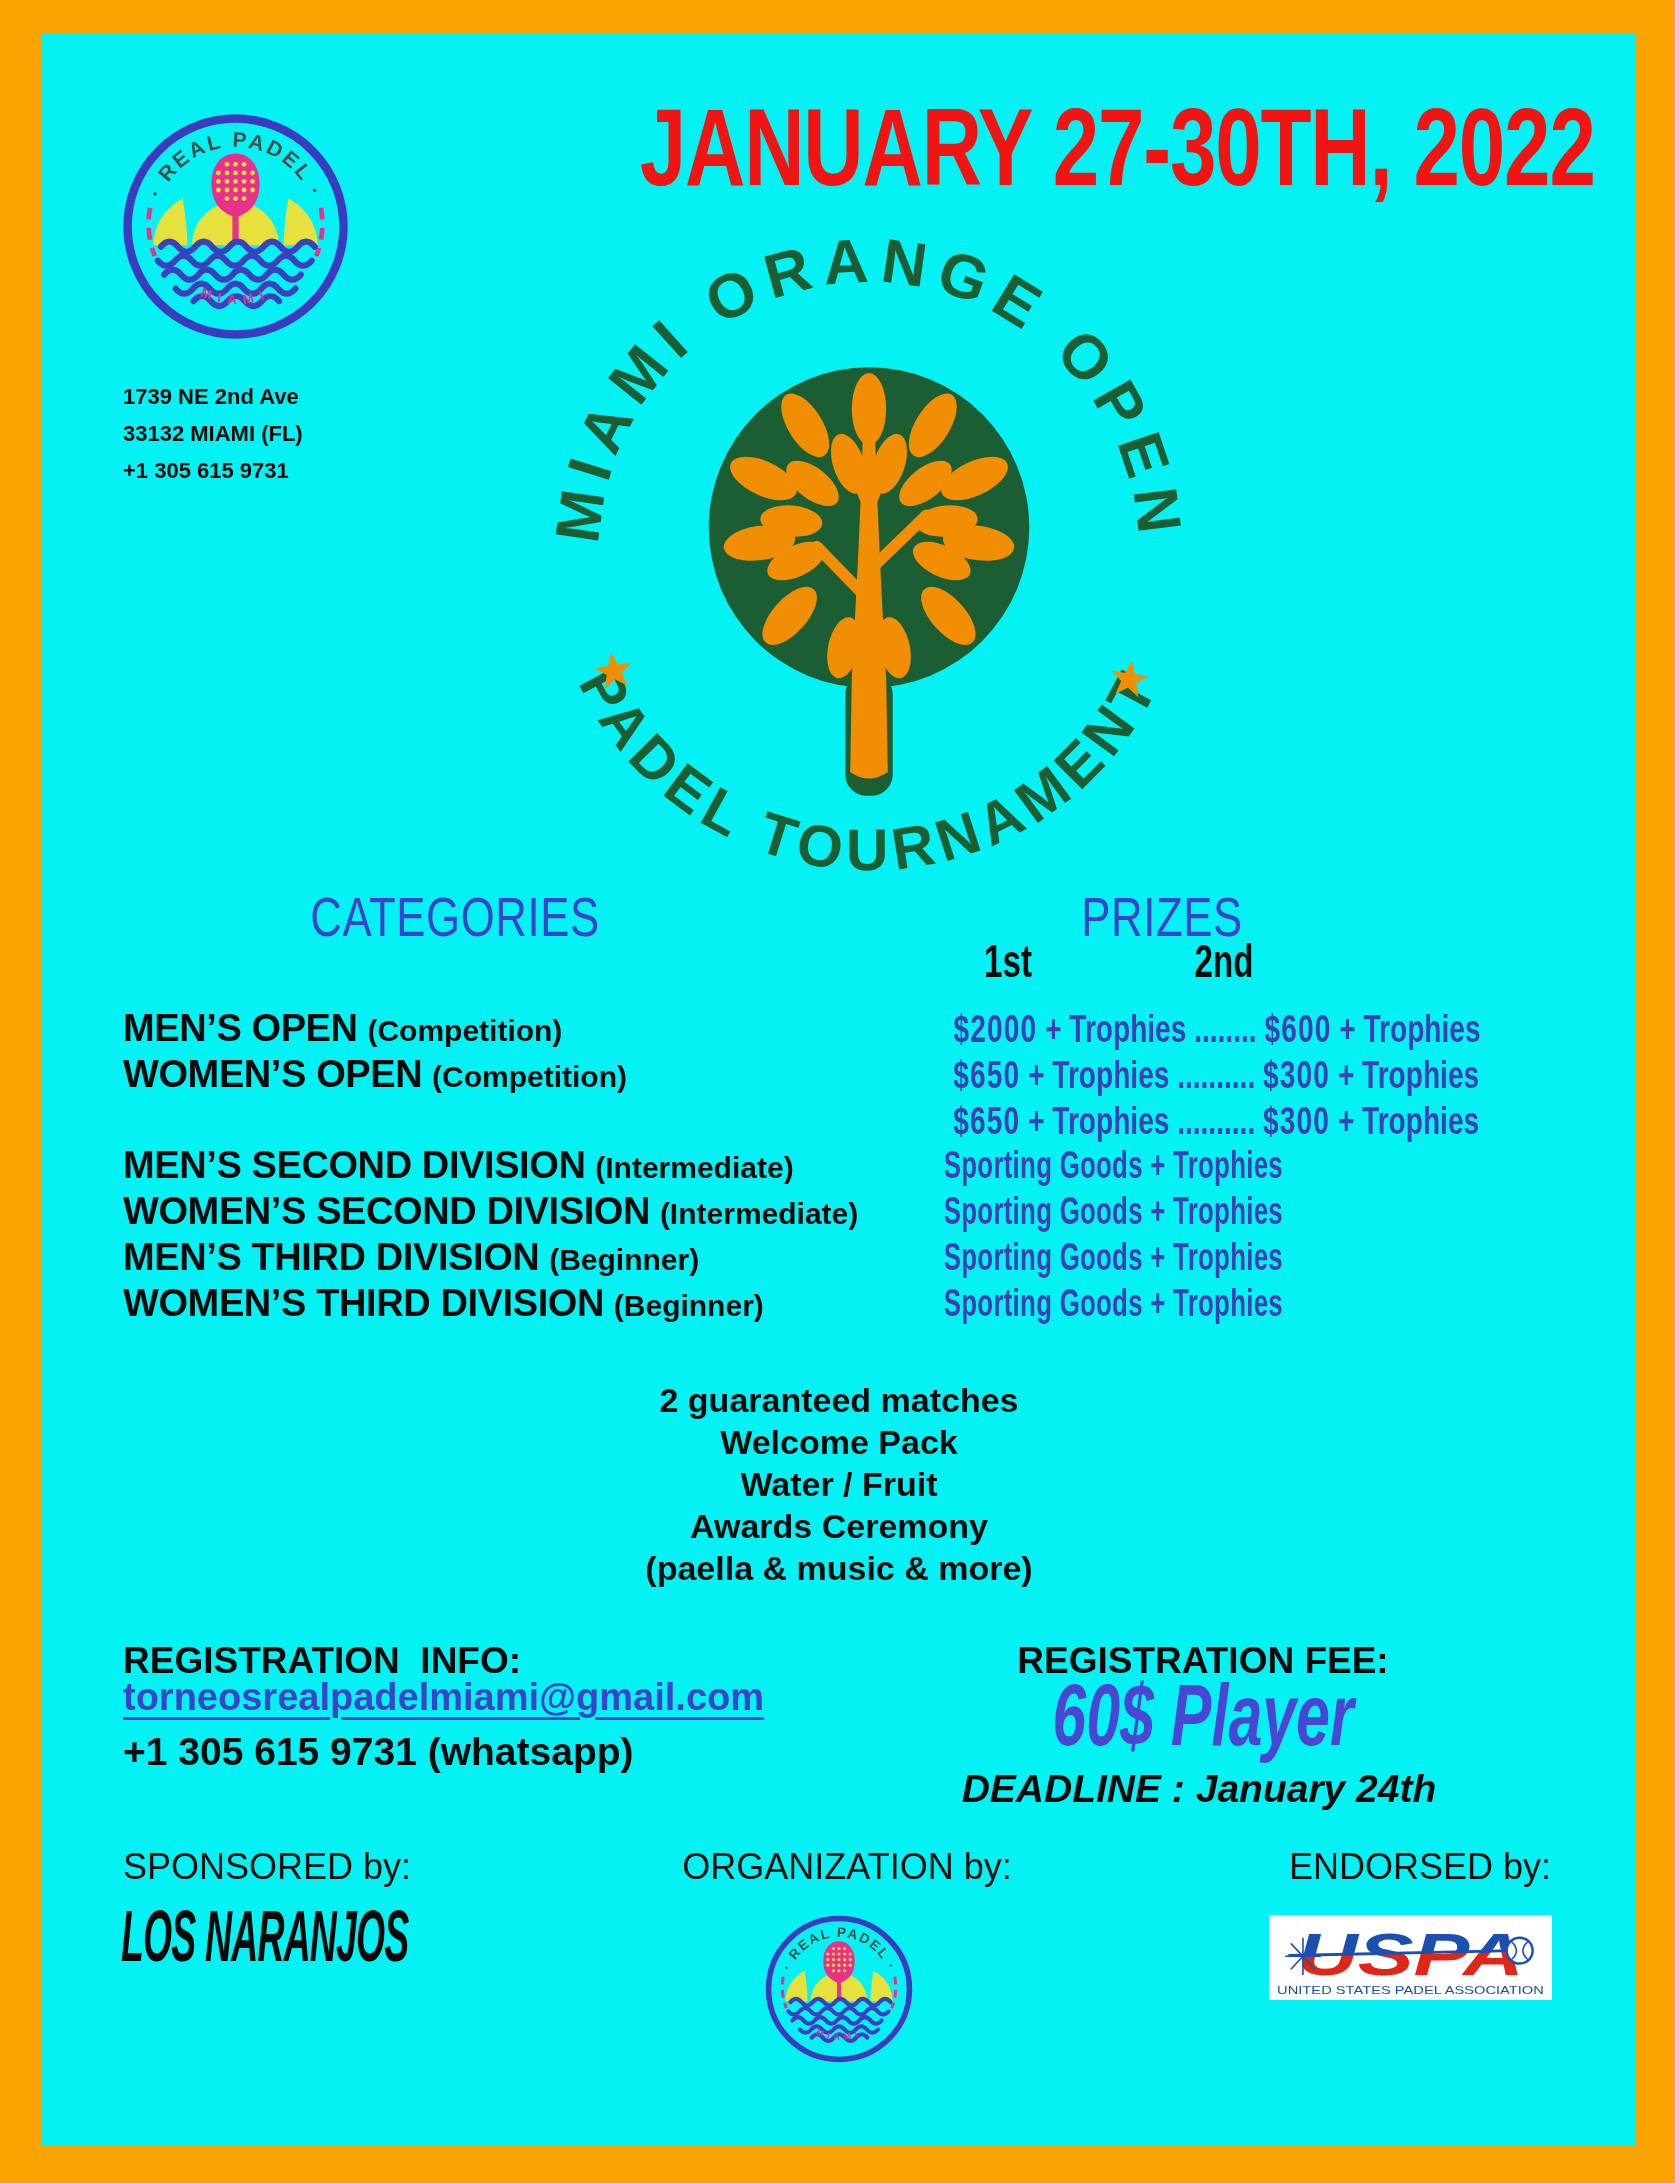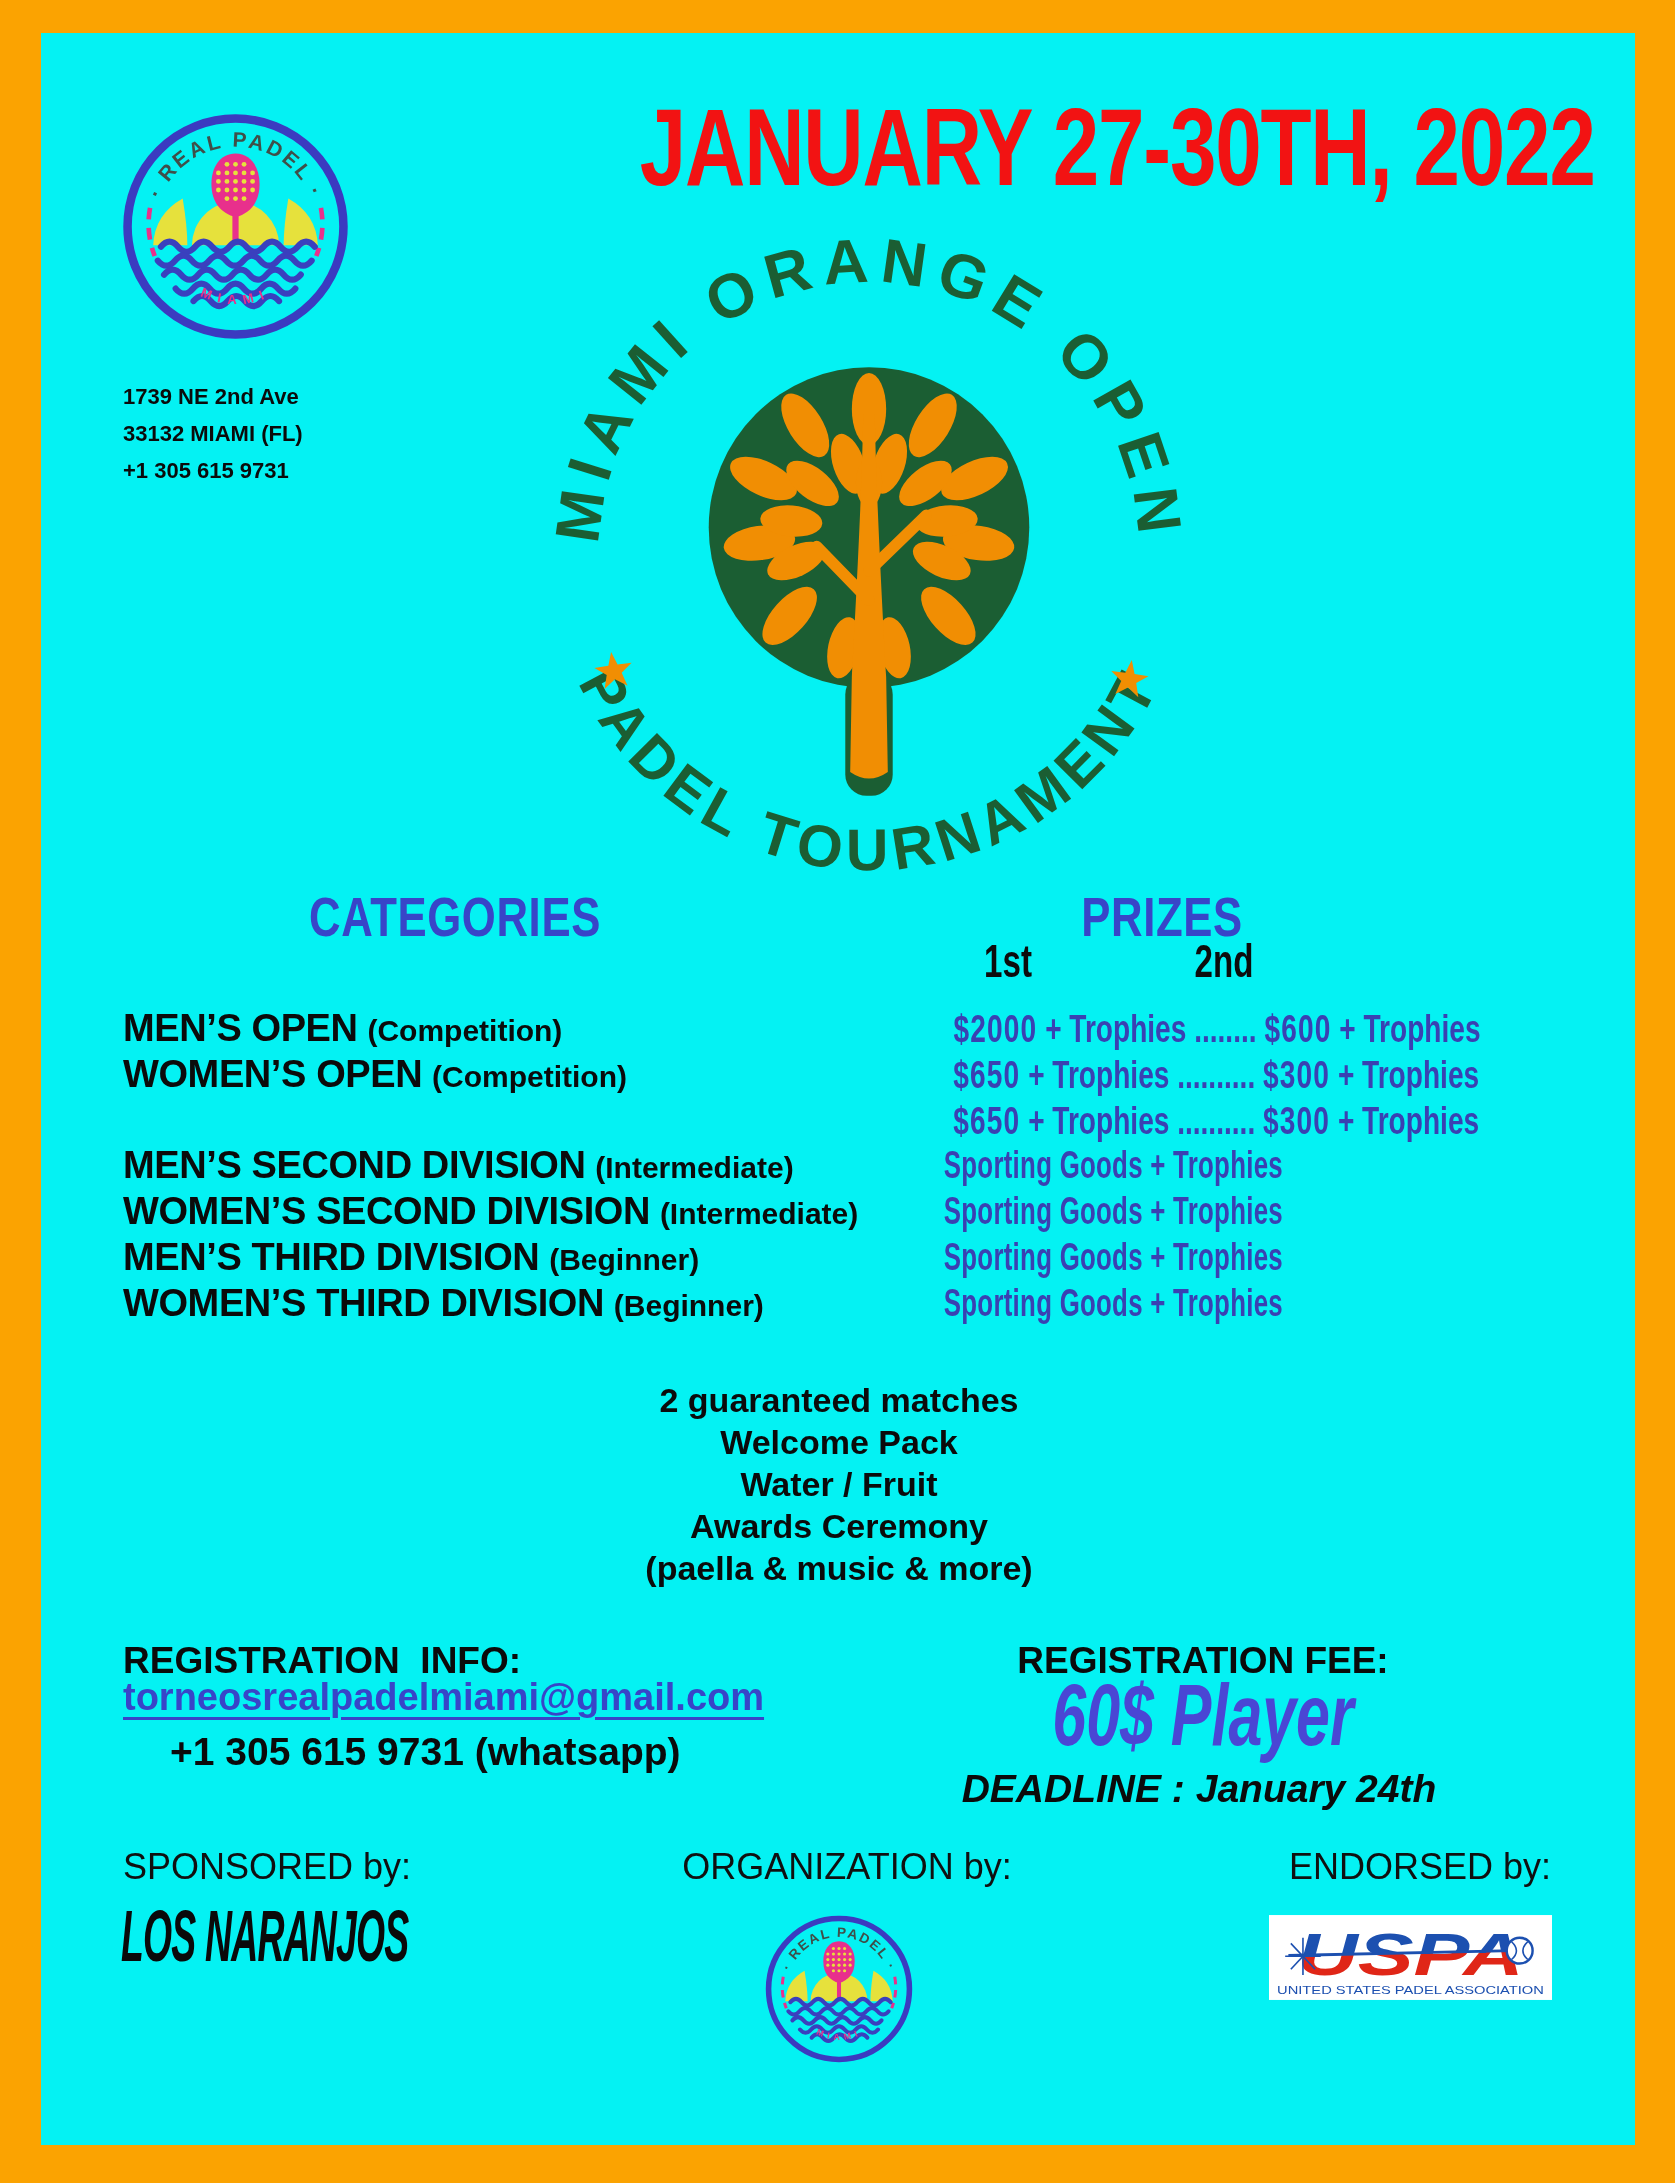--- a/index.html
+++ b/index.html
@@ -20,21 +20,21 @@
   .nowrap{white-space:nowrap;}
   .sqz{display:inline-block;transform-origin:center;}
   .sqz-l{display:inline-block;transform-origin:left center;}
 
   .date-title{left:489px;top:92px;width:1088px;text-align:center;
     font-size:110px;font-weight:700;color:var(--red);line-height:1;}
   .date-title .sqz{transform:scaleX(.76);letter-spacing:-1.6px;}
 
   .address{left:123px;top:378px;font-size:22px;font-weight:700;line-height:37px;color:var(--ink);}
 
-  .sec-head{font-size:56px;font-weight:700;color:var(--bluehead);line-height:1;}
+  .sec-head{font-size:56px;font-weight:400;color:var(--bluehead);line-height:1;}
   .sec-head .sqz{transform:scaleX(.78);letter-spacing:0.8px;}
   #categories-heading{left:455px;top:889px;transform:translateX(-50%);}
   #prizes-heading{left:1162px;top:889px;transform:translateX(-50%);}
 
   .colhead{font-size:46px;font-weight:700;color:#0d0d0d;line-height:1;}
   .colhead .sqz{transform:scaleX(.72);}
   #col-1st{left:1008px;top:938px;transform:translateX(-50%);}
   #col-2nd{left:1224px;top:938px;transform:translateX(-50%);text-align:center;}
 
   .cat-row{left:123px;line-height:1;white-space:nowrap;color:var(--ink);}
@@ -46,21 +46,21 @@
   .prize-row .amt{letter-spacing:1.6px;}
   .prize-row.goods .sqz{transform:scaleX(.68);font-size:38px;letter-spacing:0.4px;}
 
   .features{left:839px;top:1379px;transform:translateX(-50%);text-align:center;
     font-size:34px;font-weight:700;line-height:42px;color:var(--ink);white-space:nowrap;}
 
   .reg-head{font-size:37px;font-weight:700;color:var(--ink);line-height:1;white-space:pre-wrap;}
   #reg-info-heading{left:123px;top:1642px;}
   .email-link{left:123px;top:1678px;font-size:38px;font-weight:700;line-height:1;
     color:var(--bluehead);text-decoration:underline;text-decoration-thickness:2.5px;text-underline-offset:7.4px;}
-  .phone{left:123px;top:1732px;font-size:39px;font-weight:700;line-height:1;margin-left:47px;}
+  .phone{left:123px;top:1732px;font-size:39px;font-weight:700;line-height:1;}
 
   #fee-heading{left:1203px;top:1642px;transform:translateX(-50%);}
   .fee{left:1203px;top:1671px;transform:translateX(-50%);font-size:87px;font-weight:700;
     font-style:italic;color:var(--fee);line-height:1;white-space:nowrap;}
   .fee .sqz{transform:scaleX(.7);}
   .deadline{left:1199px;top:1769px;transform:translateX(-50%);font-size:39px;font-weight:700;
     font-style:italic;color:var(--ink);line-height:1;white-space:nowrap;}
 
   .byline{font-size:36px;font-weight:400;color:#101010;line-height:1;white-space:nowrap;}
   #sponsored-label{left:123px;top:1849px;}

